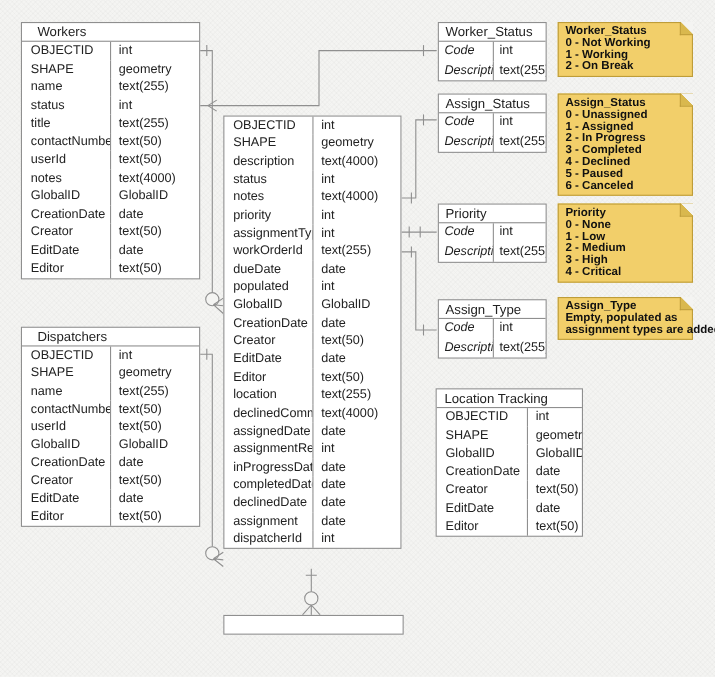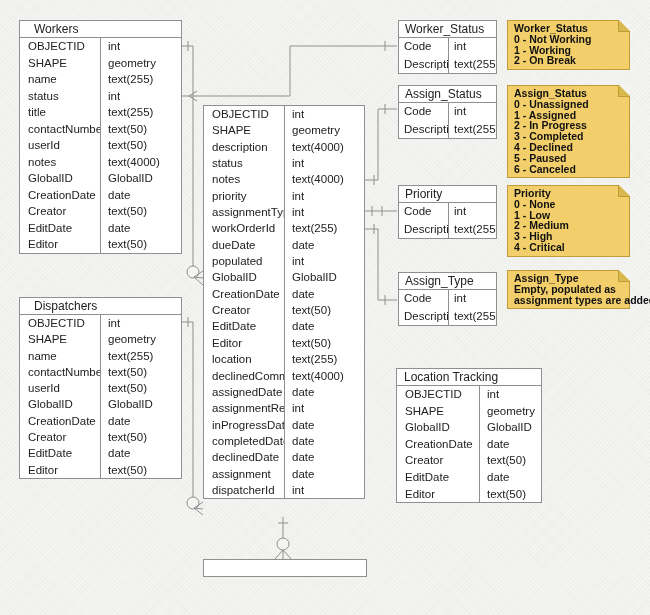--- a/index.html
+++ b/index.html
@@ -24,21 +24,21 @@
     position:absolute; z-index:2; background:var(--table-fill);
     border:1px solid var(--table-border); font-size:11.5px; color:var(--text);
   }
   .ttitle{
     height:17px; line-height:17px; padding-left:11px; font-size:12px;
     border-bottom:1px solid var(--table-border); white-space:nowrap; overflow:hidden;
   }
   .trow{display:flex; height:var(--rh,16.5px); line-height:var(--rh,16.5px); white-space:nowrap;}
   .fname{width:var(--nc,80px); padding-left:8px; overflow:hidden; flex:none;}
   .ftype{flex:1; padding-left:7px; border-left:1px solid var(--table-border); overflow:hidden;}
-  .small .fname{padding-left:5px;}
+  .small .fname{padding-left:5px;font-style:italic;}
   .small .ftype{padding-left:5px;}
   .note{
     position:absolute; z-index:2; background:var(--note-fill);
     border:1px solid var(--note-border); padding:2px 0 3px 6px;
     font-weight:bold; font-size:10.5px; line-height:10.8px; color:#111;
   }
   .fold{
     position:absolute; top:-1px; right:-1px; width:12px; height:12px;
     background:linear-gradient(225deg, var(--background) 49%, var(--note-fold) 51%);
     border-left:1px solid var(--note-border); border-bottom:1px solid var(--note-border);
@@ -352,21 +352,21 @@
         <div class="fname">Code</div>
         <div class="ftype">int</div>
       </div>
         <div class="trow">
         <div class="fname">Description</div>
         <div class="ftype">text(255)</div>
       </div>
       </div>
   </div>
 
-  <div class="etable" style="left:396px;top:368px;width:146px;--rh:16.6px;--nc:82px">
+  <div class="etable" style="left:396px;top:353px;width:134px;--rh:16.6px;--nc:82px">
     <div class="ttitle" style="padding-left:7px">Location Tracking</div>
     <div class="trows">
         <div class="trow">
         <div class="fname">OBJECTID</div>
         <div class="ftype">int</div>
       </div>
         <div class="trow">
         <div class="fname">SHAPE</div>
         <div class="ftype">geometry</div>
       </div>

